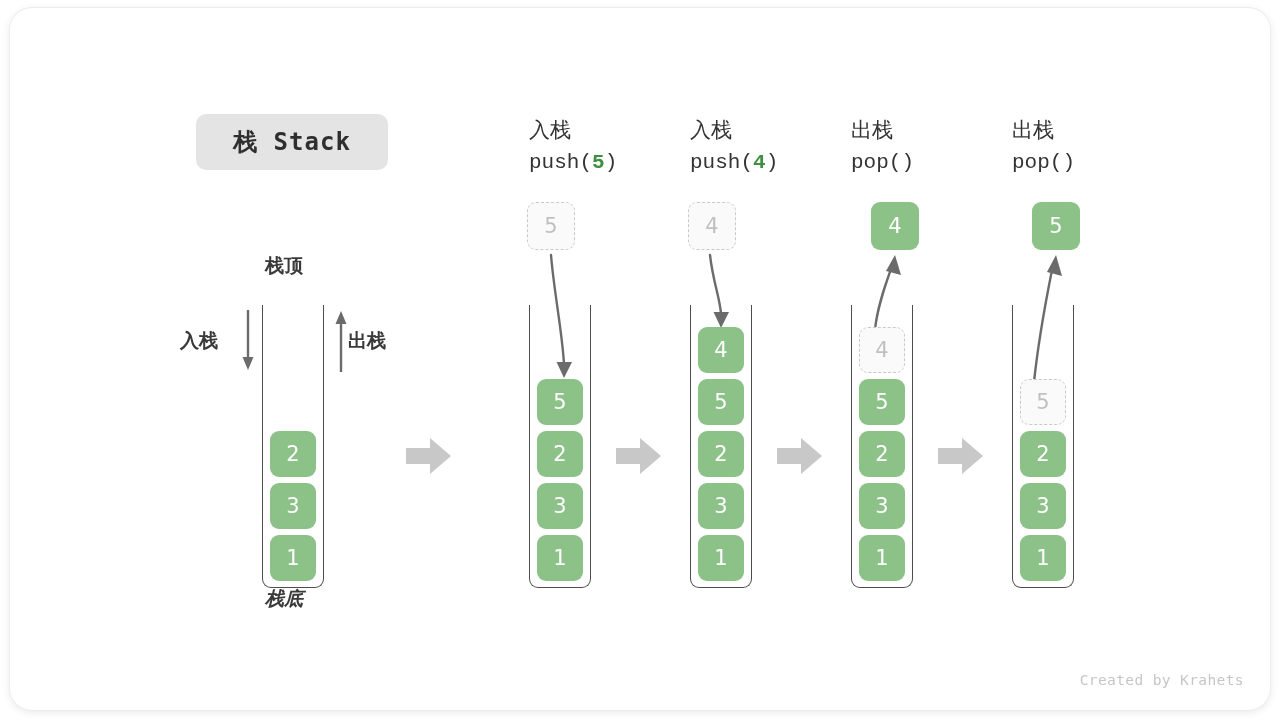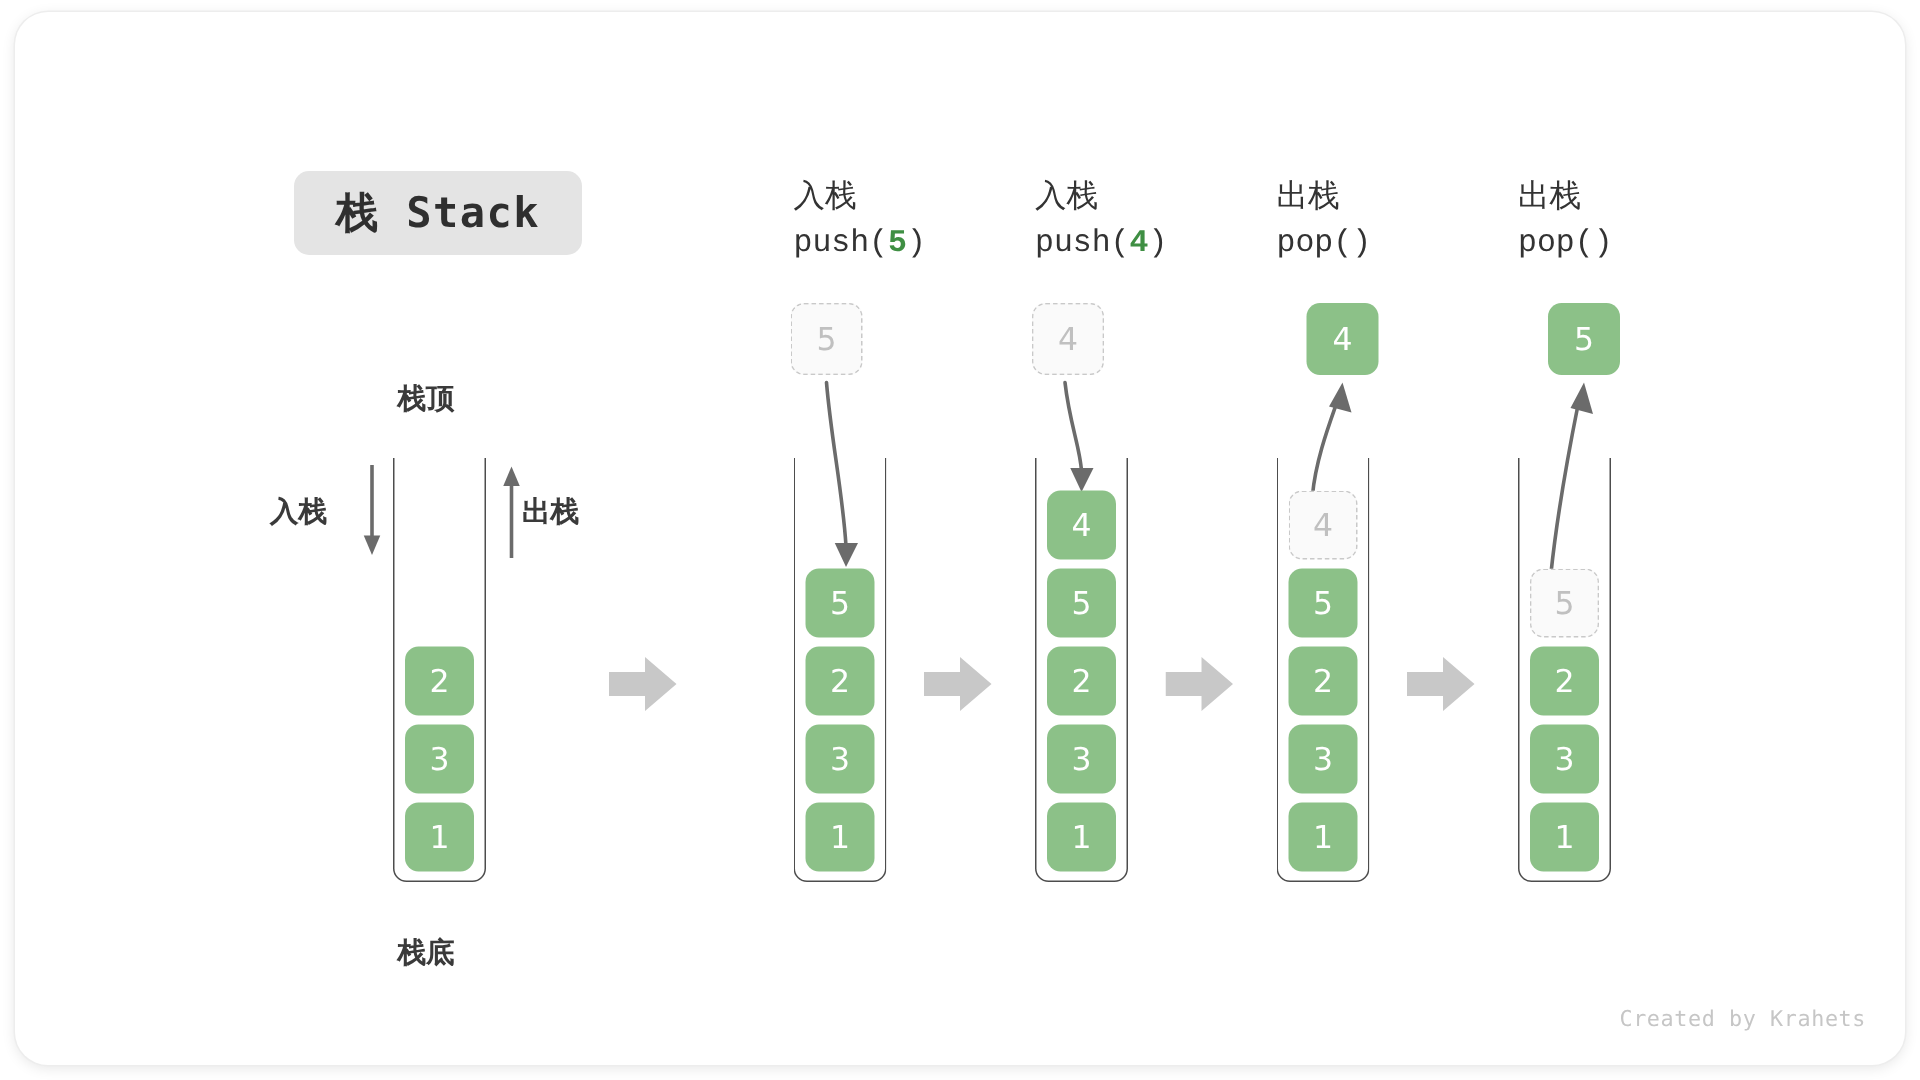--- a/index.html
+++ b/index.html
@@ -30,38 +30,38 @@
     position: absolute;
     left: 186px;
     top: 106px;
     width: 192px;
     height: 56px;
     background: #e4e4e4;
     border-radius: 10px;
     display: flex;
     align-items: center;
     justify-content: center;
-    font-size: 28px;
+    font-size: 24px;
     font-weight: bold;
     color: #2f2f2f;
     letter-spacing: 1px;
     font-family: "DejaVu Sans Mono", monospace;
   }
 
   
   .diagram-label {
     position: absolute;
     font-size: 19px;
     font-weight: bold;
     color: #3a3a3a;
     white-space: nowrap;
     font-family: "DejaVu Sans", sans-serif;
   }
   #label-stack-top   { left: 255px; top: 245px; }
-  #label-stack-bottom{ left: 255px; top: 614px; }
+  #label-stack-bottom{ left: 255px; top: 578px; font-style: italic; }
   #label-push-side   { left: 170px; top: 320px; }
   #label-pop-side    { left: 338px; top: 320px; }
 
   
   .op-header {
     position: absolute;
     top: 106px;
     font-size: 21px;
     color: #333333;
     white-space: nowrap;

